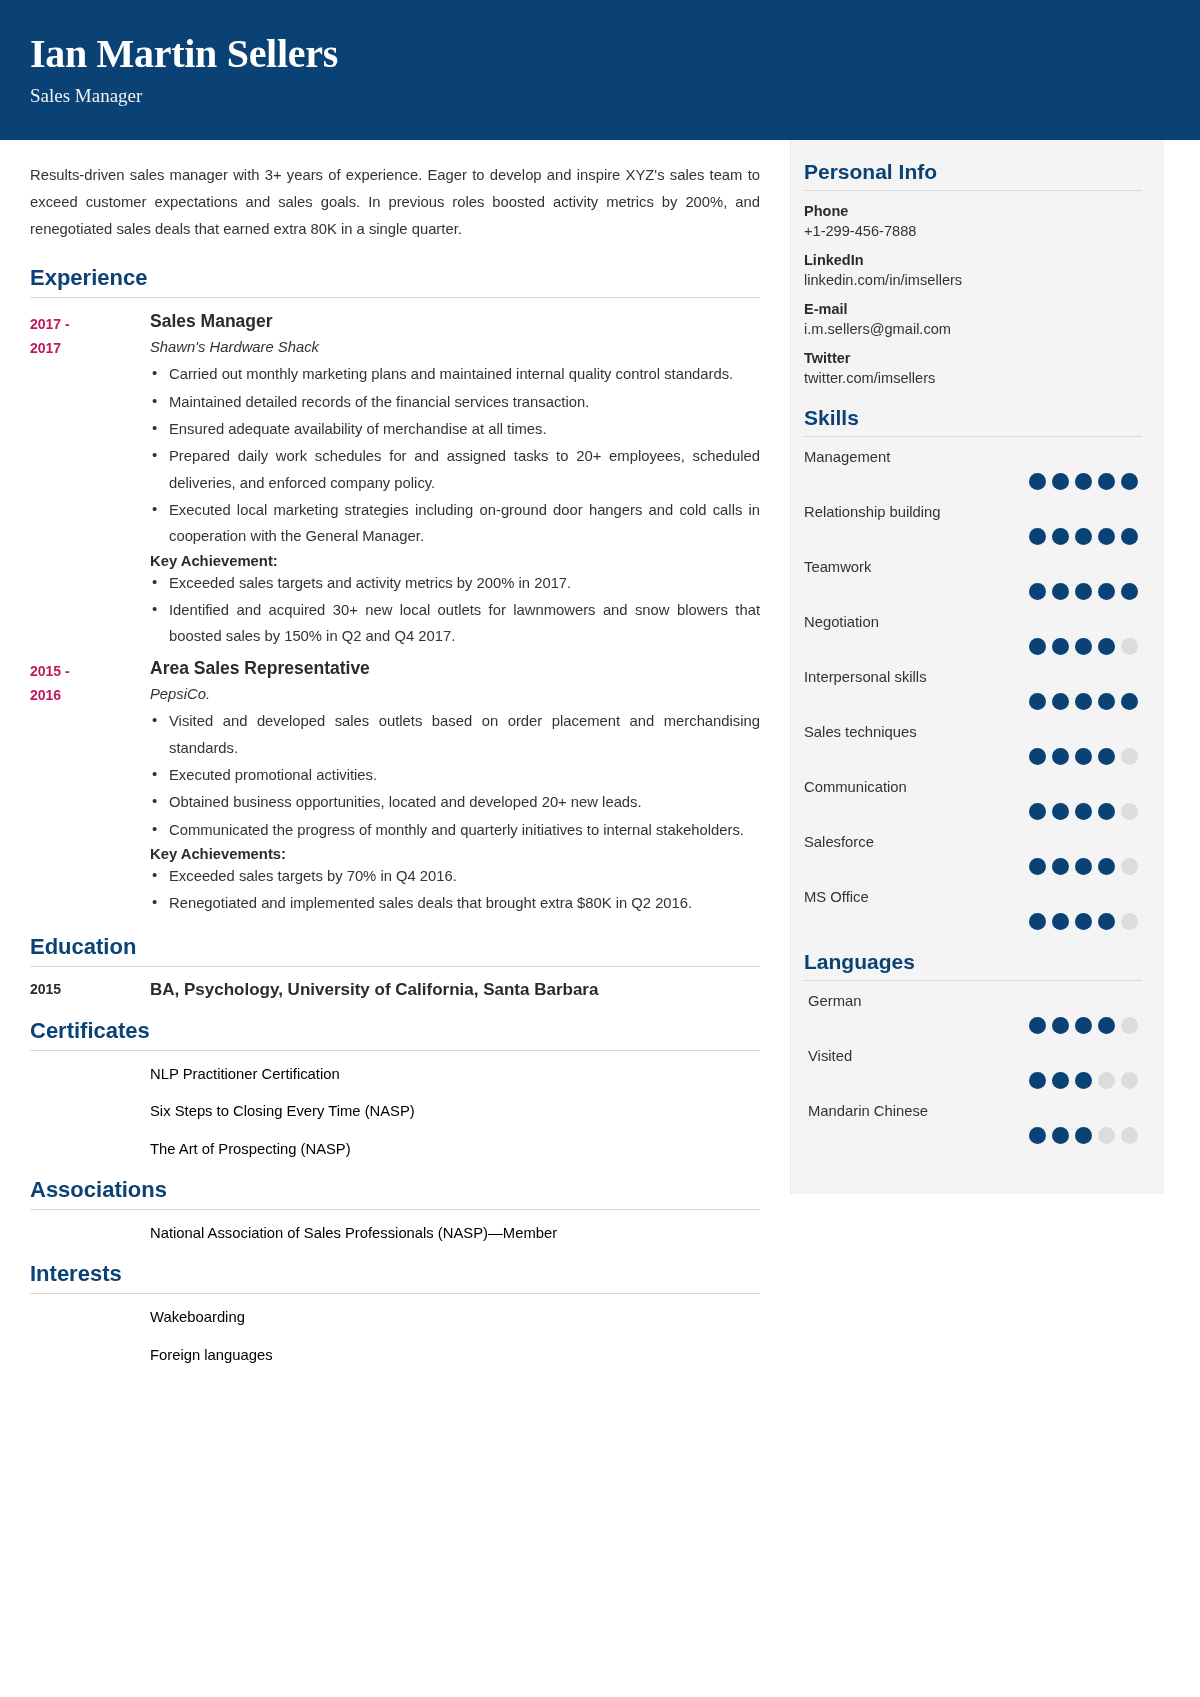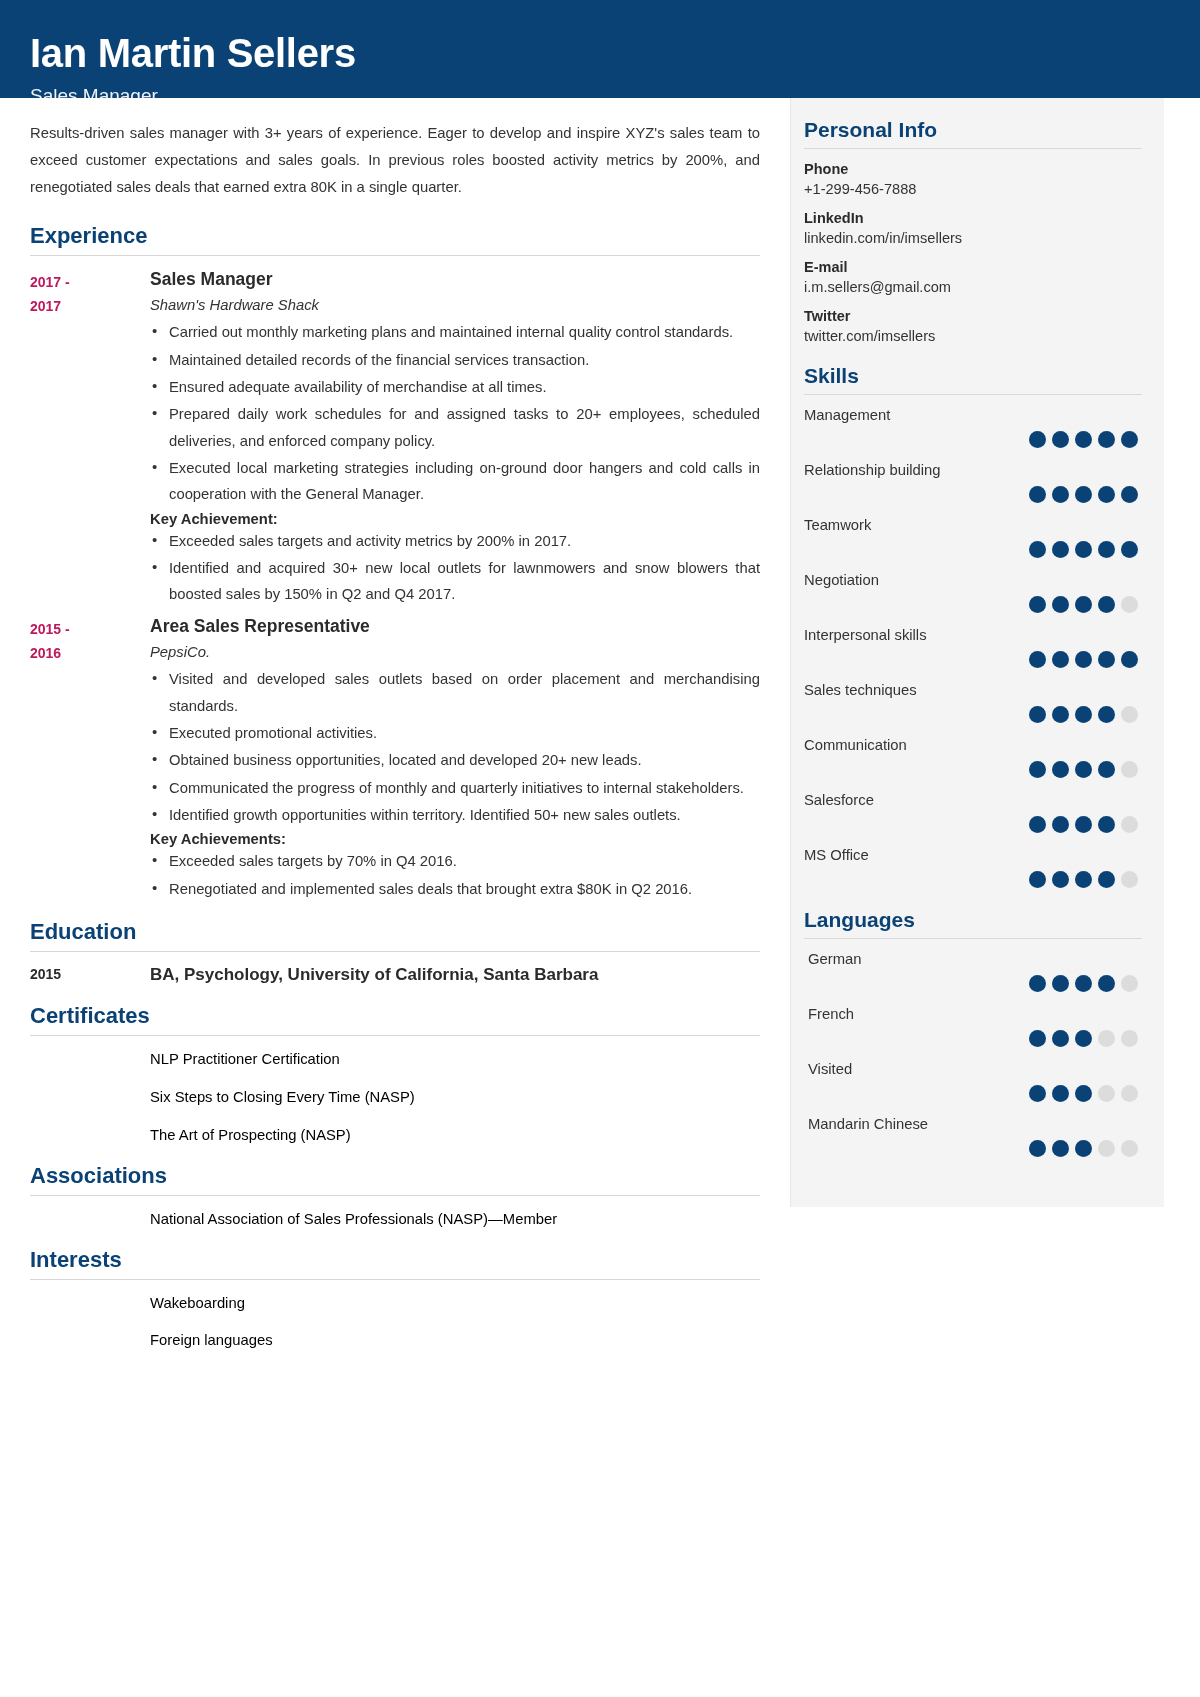--- a/index.html
+++ b/index.html
@@ -15,21 +15,22 @@
     width: 1200px;
     min-height: 1697px;
     background: #ffffff;
     position: relative;
   }
 
   
   .header {
     background: #0a4275;
     padding: 30px 30px 26px 30px;
-    height: 98px;
+    height: 140px;
+    font-family: Liberation Serif, serif;
   }
   .header-name {
     font-size: 40px;
     font-weight: bold;
     color: #ffffff;
     letter-spacing: -0.3px;
     line-height: 1.18;
   }
   .header-title {
     font-size: 19px;
@@ -242,21 +243,20 @@
             <div class="entry">
               <div class="entry-dates">2015 -<br>2016</div>
               <div class="entry-body">
                 <div class="entry-role">Area Sales Representative</div>
                 <div class="entry-org">PepsiCo.</div>
                 <ul class="bullets">
                   <li>Visited and developed sales outlets based on order placement and merchandising standards.</li>
                   <li>Executed promotional activities.</li>
                   <li>Obtained business opportunities, located and developed 20+ new leads.</li>
                   <li>Communicated the progress of monthly and quarterly initiatives to internal stakeholders.</li>
-                  <li>Identified growth opportunities within territory. Identified 50+ new sales outlets.</li>
                 </ul>
                 <div class="achv-label">Key Achievements:</div>
                 <ul class="bullets">
                   <li>Exceeded sales targets by 70% in Q4 2016.</li>
                   <li>Renegotiated and implemented sales deals that brought extra $80K in Q2 2016.</li>
                 </ul>
               </div>
             </div>
           </div>
       </div>
@@ -424,30 +424,20 @@
               <div class="rate-label lang-label-indent">German</div>
               <div class="rate-dots">
                 <span class="dot on"></span>
                 <span class="dot on"></span>
                 <span class="dot on"></span>
                 <span class="dot on"></span>
                 <span class="dot off"></span>
               </div>
             </div>
             <div class="rate-row">
-              <div class="rate-label lang-label-indent">French</div>
-              <div class="rate-dots">
-                <span class="dot on"></span>
-                <span class="dot on"></span>
-                <span class="dot on"></span>
-                <span class="dot off"></span>
-                <span class="dot off"></span>
-              </div>
-            </div>
-            <div class="rate-row">
               <div class="rate-label lang-label-indent">Visited</div>
               <div class="rate-dots">
                 <span class="dot on"></span>
                 <span class="dot on"></span>
                 <span class="dot on"></span>
                 <span class="dot off"></span>
                 <span class="dot off"></span>
               </div>
             </div>
             <div class="rate-row">

